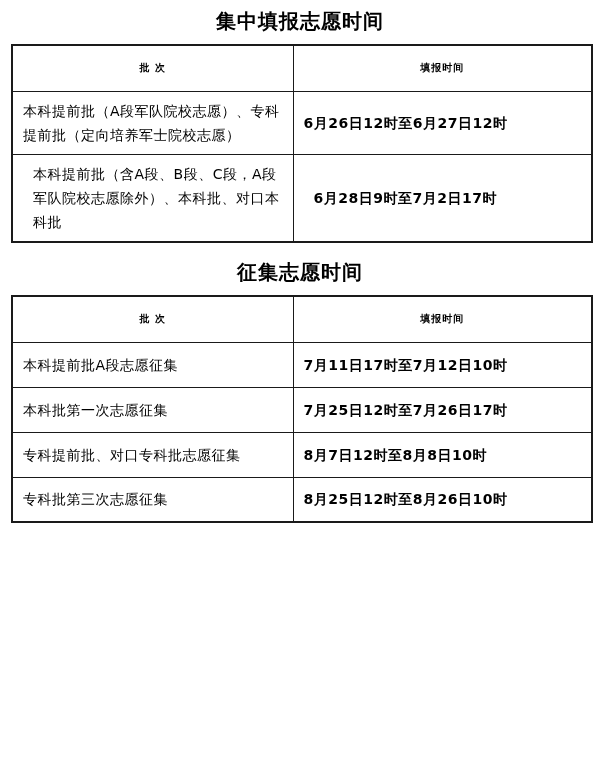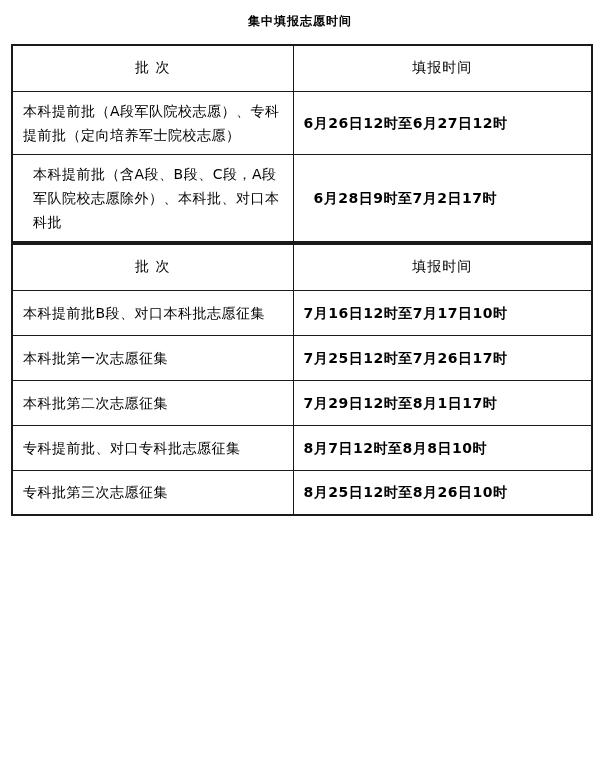--- a/index.html
+++ b/index.html
@@ -15,21 +15,21 @@
     color: #000000;
     overflow: hidden;
   }
   .doc {
     width: 600px;
     padding-top: 10px;
   }
   .section-title {
     width: 600px;
     text-align: center;
-    font-size: 12px;
+    font-size: 20px;
     font-weight: bold;
     letter-spacing: 1px;
     margin: 0 0 12px 0;
     line-height: 22px;
   }
   .section-title.second {
     margin-top: 18px;
     margin-bottom: 12px;
   }
   table.schedule {
@@ -42,22 +42,22 @@
   table.schedule th,
   table.schedule td {
     border: 1px solid #1a1a1a;
     font-size: 14px;
     padding: 6px 10px;
     vertical-align: middle;
   }
   table.schedule col.batch-col { width: 281px; }
   table.schedule col.time-col  { width: 299px; }
   table.schedule th {
-    font-weight: normal;
-    font-size: 14px;
+    font-weight: bold;
+    font-size: 10px;
     text-align: center;
     height: 46px;
     letter-spacing: 1px;
   }
   table.schedule td {
     text-align: left;
     line-height: 24px;
     letter-spacing: 0.5px;
   }
   #table1 tr.row-0 td { height: 63px; }
@@ -89,44 +89,41 @@
         <td class="batch-cell">本科提前批（A段军队院校志愿）、专科提前批（定向培养军士院校志愿）</td>
         <td class="time-cell">6月26日12时至6月27日12时</td>
       </tr>
       <tr class="row-1">
         <td class="batch-cell">本科提前批（含A段、B段、C段，A段军队院校志愿除外）、本科批、对口本科批</td>
         <td class="time-cell">6月28日9时至7月2日17时</td>
       </tr>
     </tbody>
   </table>
 
+  <div class="section-title second">征集志愿时间</div>
 
   <table class="schedule" id="table2">
     <colgroup>
         <col class="batch-col">
         <col class="time-col">
       </colgroup>
     <thead>
       <tr>
         <th>批 次</th>
         <th>填报时间</th>
       </tr>
     </thead>
     <tbody>
       <tr>
-        <td class="batch-cell">本科提前批B段、对口本科批志愿征集</td>
-        <td class="time-cell">7月16日12时至7月17日10时</td>
+        <td class="batch-cell">本科提前批A段志愿征集</td>
+        <td class="time-cell">7月11日17时至7月12日10时</td>
       </tr>
       <tr>
         <td class="batch-cell">本科批第一次志愿征集</td>
         <td class="time-cell">7月25日12时至7月26日17时</td>
-      </tr>
-      <tr>
-        <td class="batch-cell">本科批第二次志愿征集</td>
-        <td class="time-cell">7月29日12时至8月1日17时</td>
       </tr>
       <tr>
         <td class="batch-cell">专科提前批、对口专科批志愿征集</td>
         <td class="time-cell">8月7日12时至8月8日10时</td>
       </tr>
       <tr>
         <td class="batch-cell">专科批第三次志愿征集</td>
         <td class="time-cell">8月25日12时至8月26日10时</td>
       </tr>
     </tbody>

